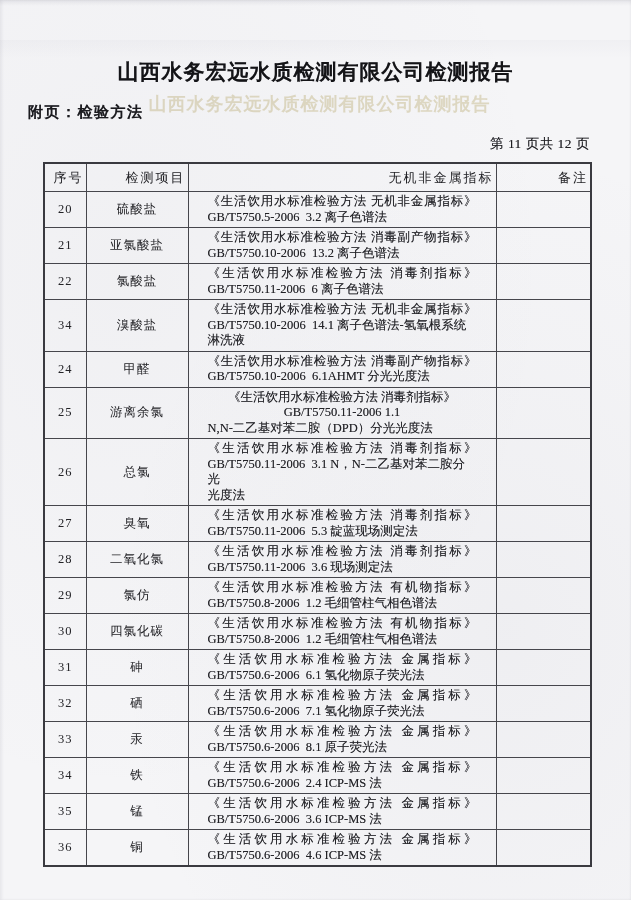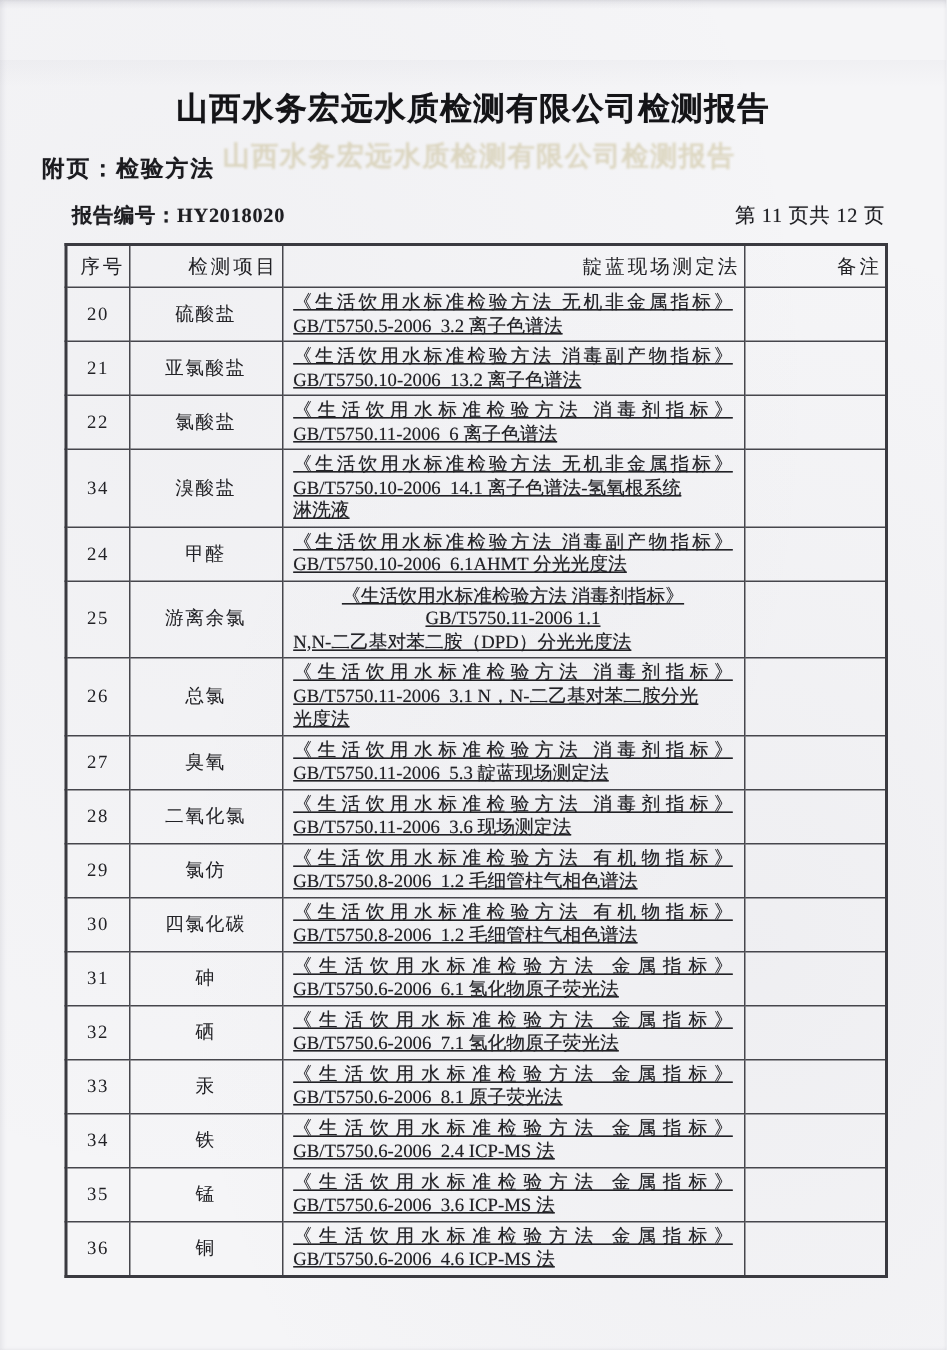--- a/index.html
+++ b/index.html
@@ -73,54 +73,53 @@
   table.report th{
     font-weight:normal;font-size:13px;letter-spacing:2px;
     height:25px;padding:1px 2px;color:#222226;
     text-align:right;vertical-align:middle;
   }
   table.report td{
     padding:2px 0;vertical-align:middle;color:#222226;
   }
   td.cell-no, td.cell-item{text-align:center;letter-spacing:1px;}
   td.cell-std{padding:2px 0;}
-  .line{line-height:15.5px;padding:0 7px;text-decoration:underline;}
+  .line{line-height:15.5px;padding:0 19px;}
   .line.justify{text-align:justify;text-align-last:justify;}
   .line.center{text-align:center;white-space:pre-wrap;}
   .line.left{text-align:left;white-space:pre-wrap;}
   .txt-shadow{text-shadow:0 0 0.5px rgba(20,20,30,0.45);}
 </style>
 </head>
 <body>
 
 <div class="page">
   <div class="scan-band"></div>
 
   <div class="title txt-shadow">山西水务宏远水质检测有限公司检测报告</div>
   <div class="title-ghost">山西水务宏远水质检测有限公司检测报告</div>
 
   <div class="subtitle txt-shadow">附页：检验方法</div>
 
   <div class="meta-row">
-    <span class="report-no txt-shadow">报告编号：HY2018020</span>
     <span class="page-info txt-shadow">第 11 页共 12 页</span>
   </div>
 
   <table class="report">
     <colgroup>
       <col class="c-no">
         <col class="c-item">
         <col class="c-std">
         <col class="c-remark">
     </colgroup>
     <thead>
       <tr>
         <th>序号</th>
         <th>检测项目</th>
-        <th>靛蓝现场测定法</th>
+        <th>无机非金属指标</th>
         <th>备注</th>
       </tr>
     </thead>
     <tbody>
         <tr>
       <td class="cell-no">20</td>
       <td class="cell-item">硫酸盐</td>
       <td class="cell-std">
             <div class="line justify txt-shadow">《生活饮用水标准检验方法 无机非金属指标》</div>
             <div class="line left txt-shadow">GB/T5750.5-2006  3.2 离子色谱法</div>

